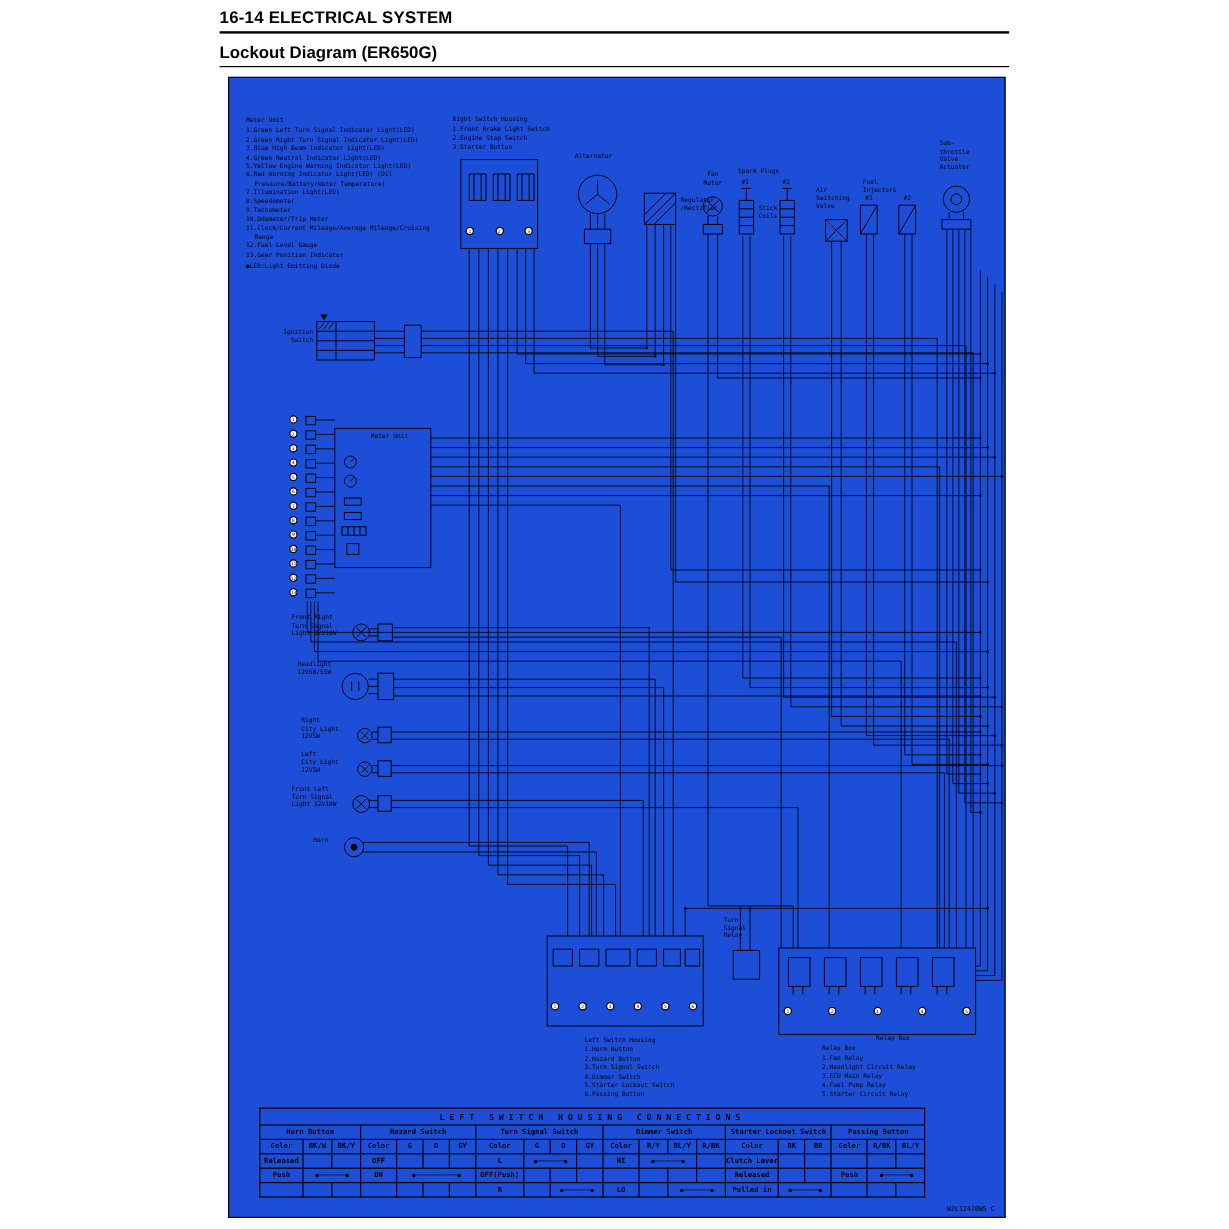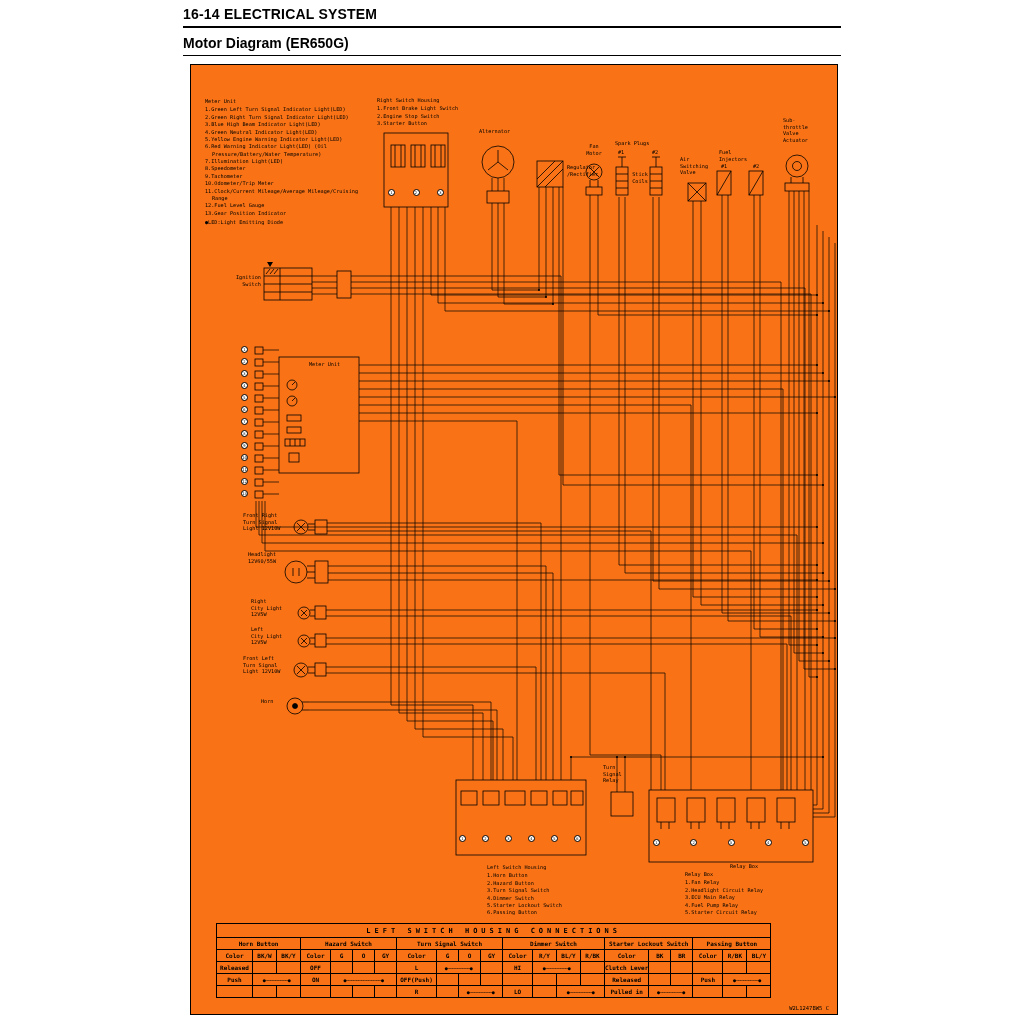--- a/index.html
+++ b/index.html
@@ -2,21 +2,21 @@
 <html><head>
 <meta charset="utf-8">
 <style>
   html,body{margin:0;padding:0;background:#fff;}
   body{width:1024px;height:1024px;position:relative;font-family:"DejaVu Sans Mono",monospace;color:#000;}
   .hdr{position:absolute;left:183px;top:6px;width:658px;font-family:"Liberation Sans",sans-serif;}
   .hdr .t1{font-size:14px;font-weight:bold;letter-spacing:.2px;margin:0 0 4px 0;}
   .hdr .rule1{border-top:2px solid #000;}
   .hdr .t2{font-size:14px;font-weight:bold;margin:7px 0 4px 0;}
   .hdr .rule2{border-top:1.5px solid #000;}
-  .frame{position:absolute;left:190px;top:64px;width:646px;height:949px;border:1px solid #000;background:#f97316;}
+  .frame{position:absolute;left:190px;top:64px;width:646px;height:949px;border:1px solid #000;background:#1d4ed8;}
   svg.wires{position:absolute;left:0;top:0;width:646px;height:949px;z-index:1;}
   .lbl{position:absolute;font-size:5.2px;line-height:1.25;white-space:pre;z-index:2;}
   .legend{position:absolute;font-size:5.2px;line-height:1.42;z-index:2;}
   .legend .t{margin-bottom:1px;}
   .legend .i{padding-left:7px;text-indent:-7px;}
   .legend .f{margin-top:2px;}
   .circ{display:inline-block;width:7px;height:7px;border:.7px solid #000;border-radius:50%;font-size:3.8px;line-height:6.5px;text-align:center;box-sizing:border-box;background:#fff;}
   .meter-pins{position:absolute;left:50px;top:281px;display:flex;flex-direction:column;gap:5px;z-index:2;}
   .rsh-pins{position:absolute;left:197px;top:124px;width:56px;display:flex;justify-content:space-between;z-index:2;}
   .lsh-pins{position:absolute;left:268px;top:770px;width:122px;display:flex;justify-content:space-between;z-index:2;}
@@ -26,21 +26,21 @@
   table.conn td,table.conn th{border:1px solid #000;text-align:center;padding:0;height:11px;overflow:hidden;white-space:nowrap;}
   table.conn .title{font-size:7px;letter-spacing:4px;height:13px;font-weight:bold;}
   table.conn .cn{font-size:5px;letter-spacing:-.5px;}
 </style>
 </head>
 <body>
 
 <div class="hdr">
   <div class="t1">16-14 ELECTRICAL SYSTEM</div>
   <div class="rule1"></div>
-  <div class="t2">Motor Diagram (ER650G)</div>
+  <div class="t2">Lockout Diagram (ER650G)</div>
   <div class="rule2"></div>
 </div>
 
 <div class="frame">
 
 <svg class="wires" viewBox="0 0 646 949">
   <g stroke="#000" fill="none" stroke-width="0.7">
     <path d="M200 142 V640 H282 V715"></path>
         <path d="M208 142 V648 H292 V715"></path>
     <path d="M216 142 V656 H302 V715"></path>

